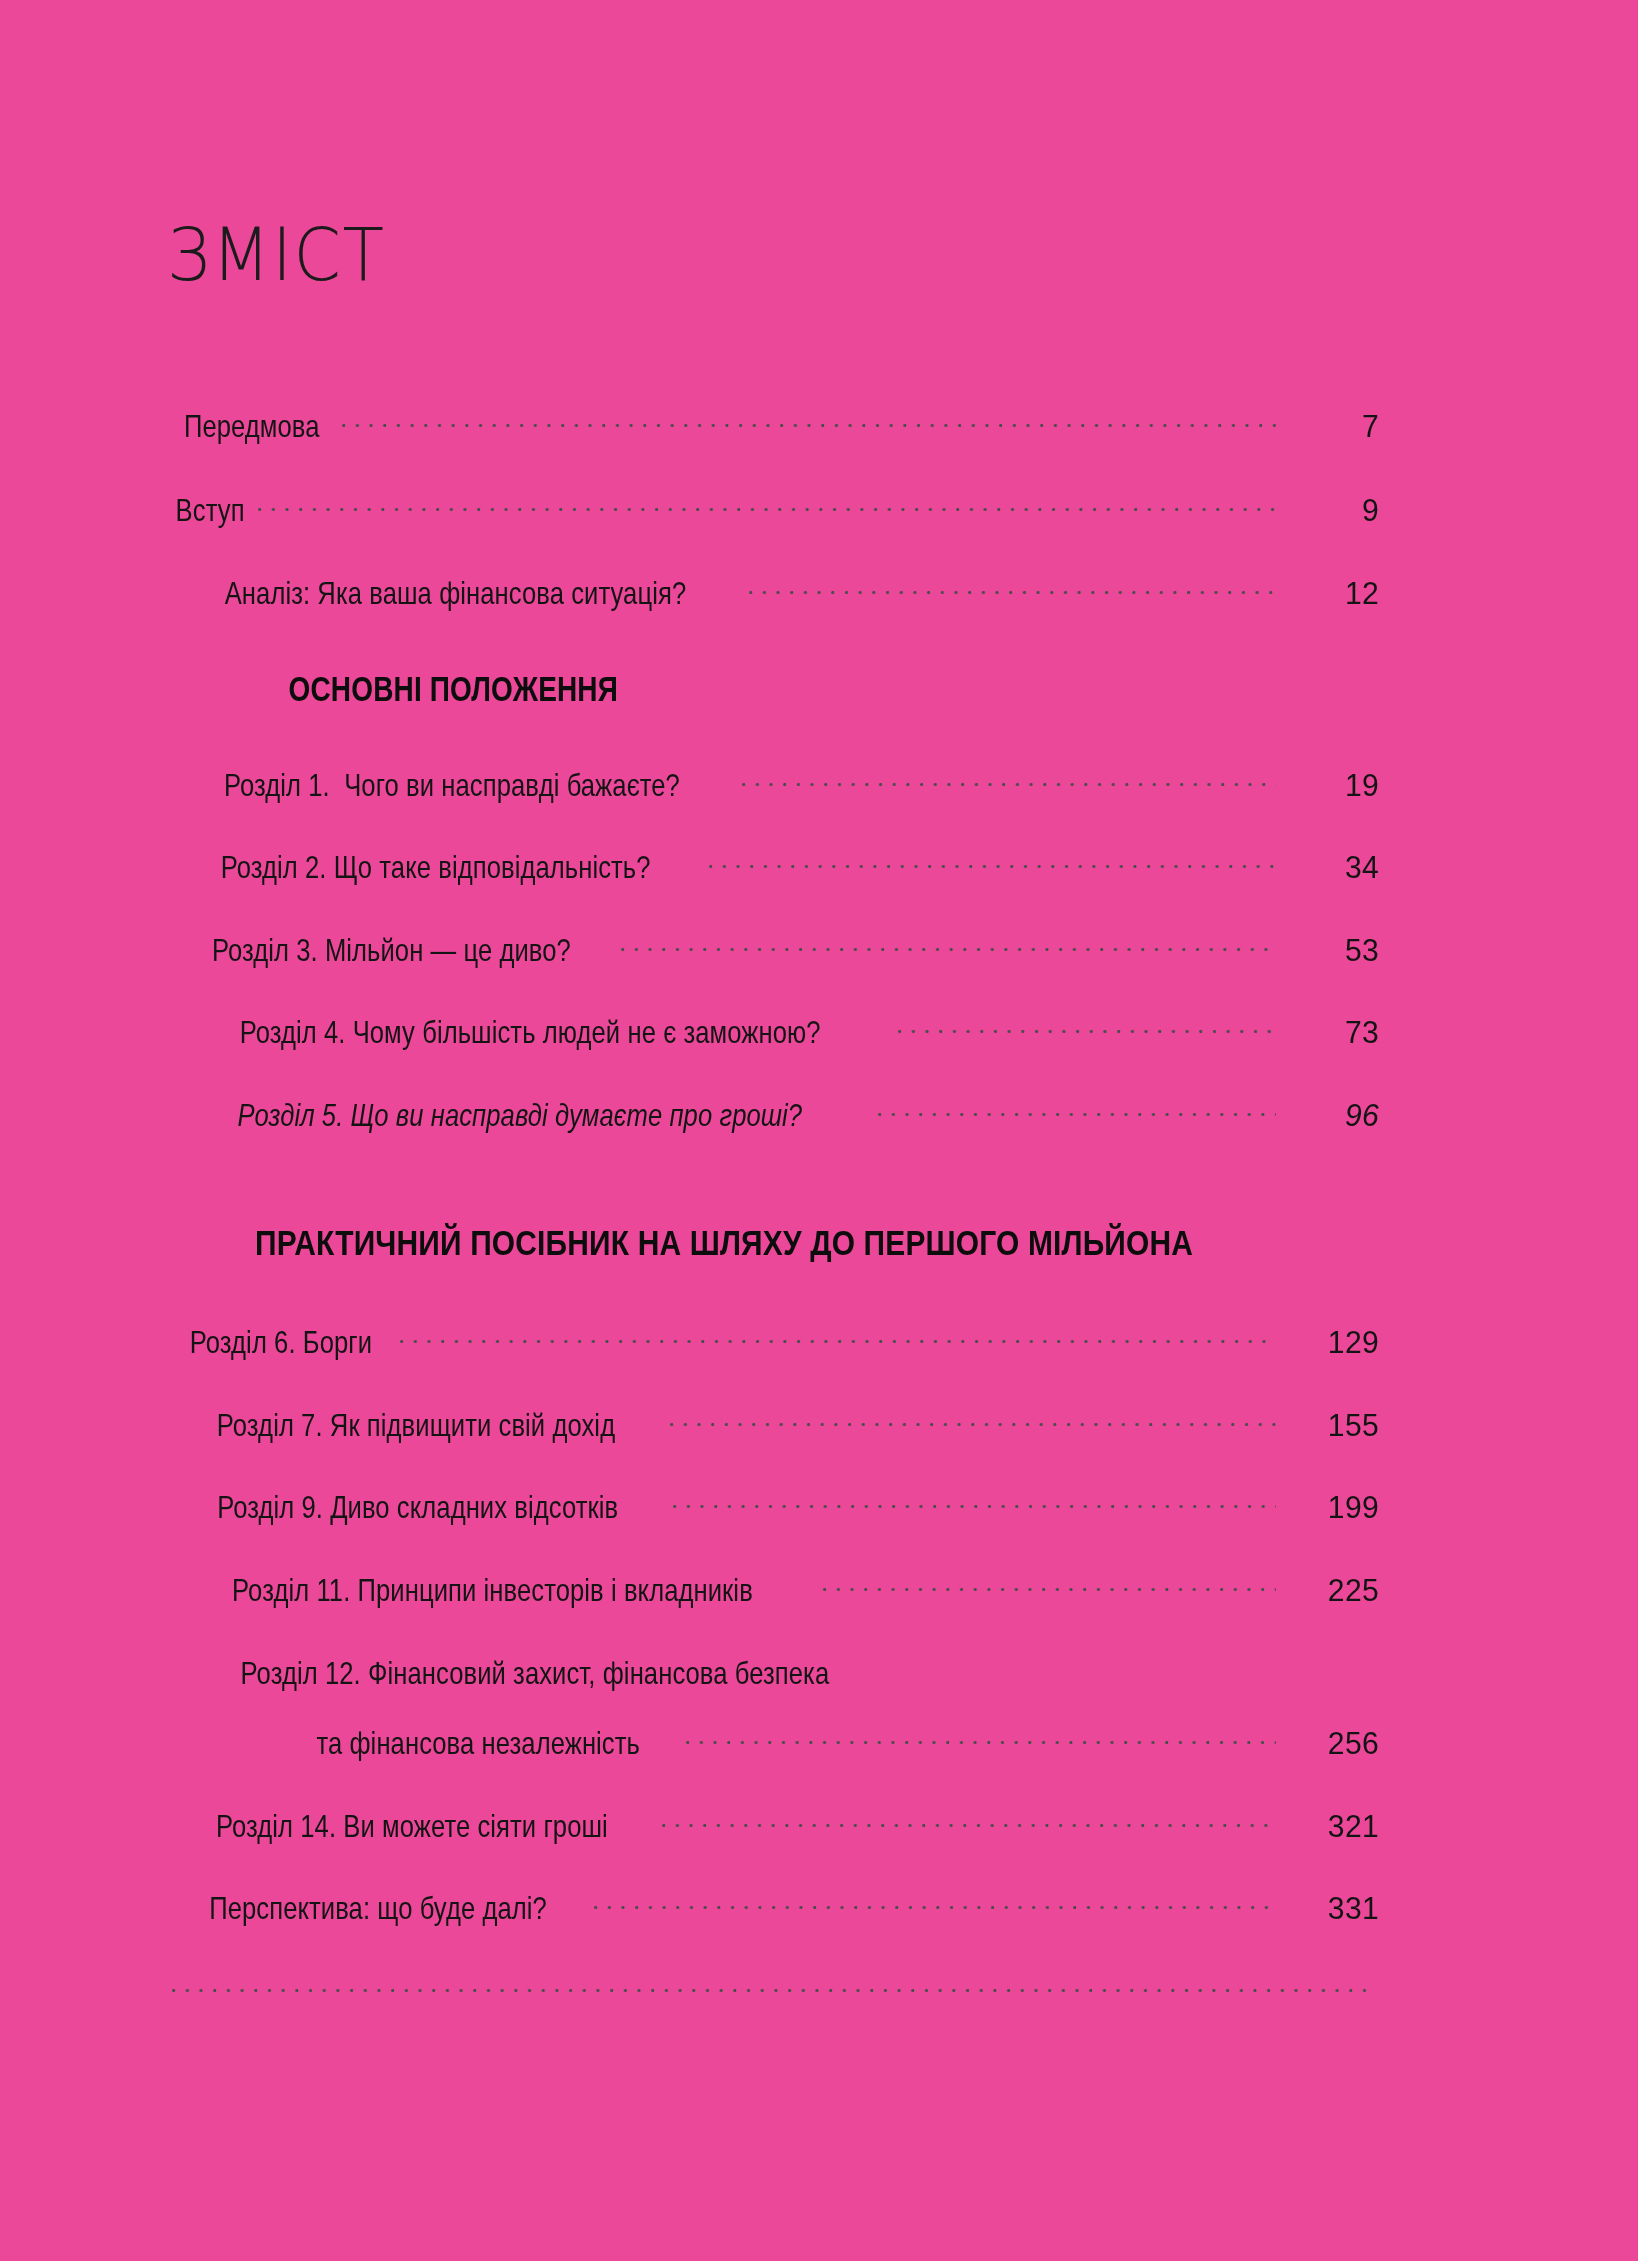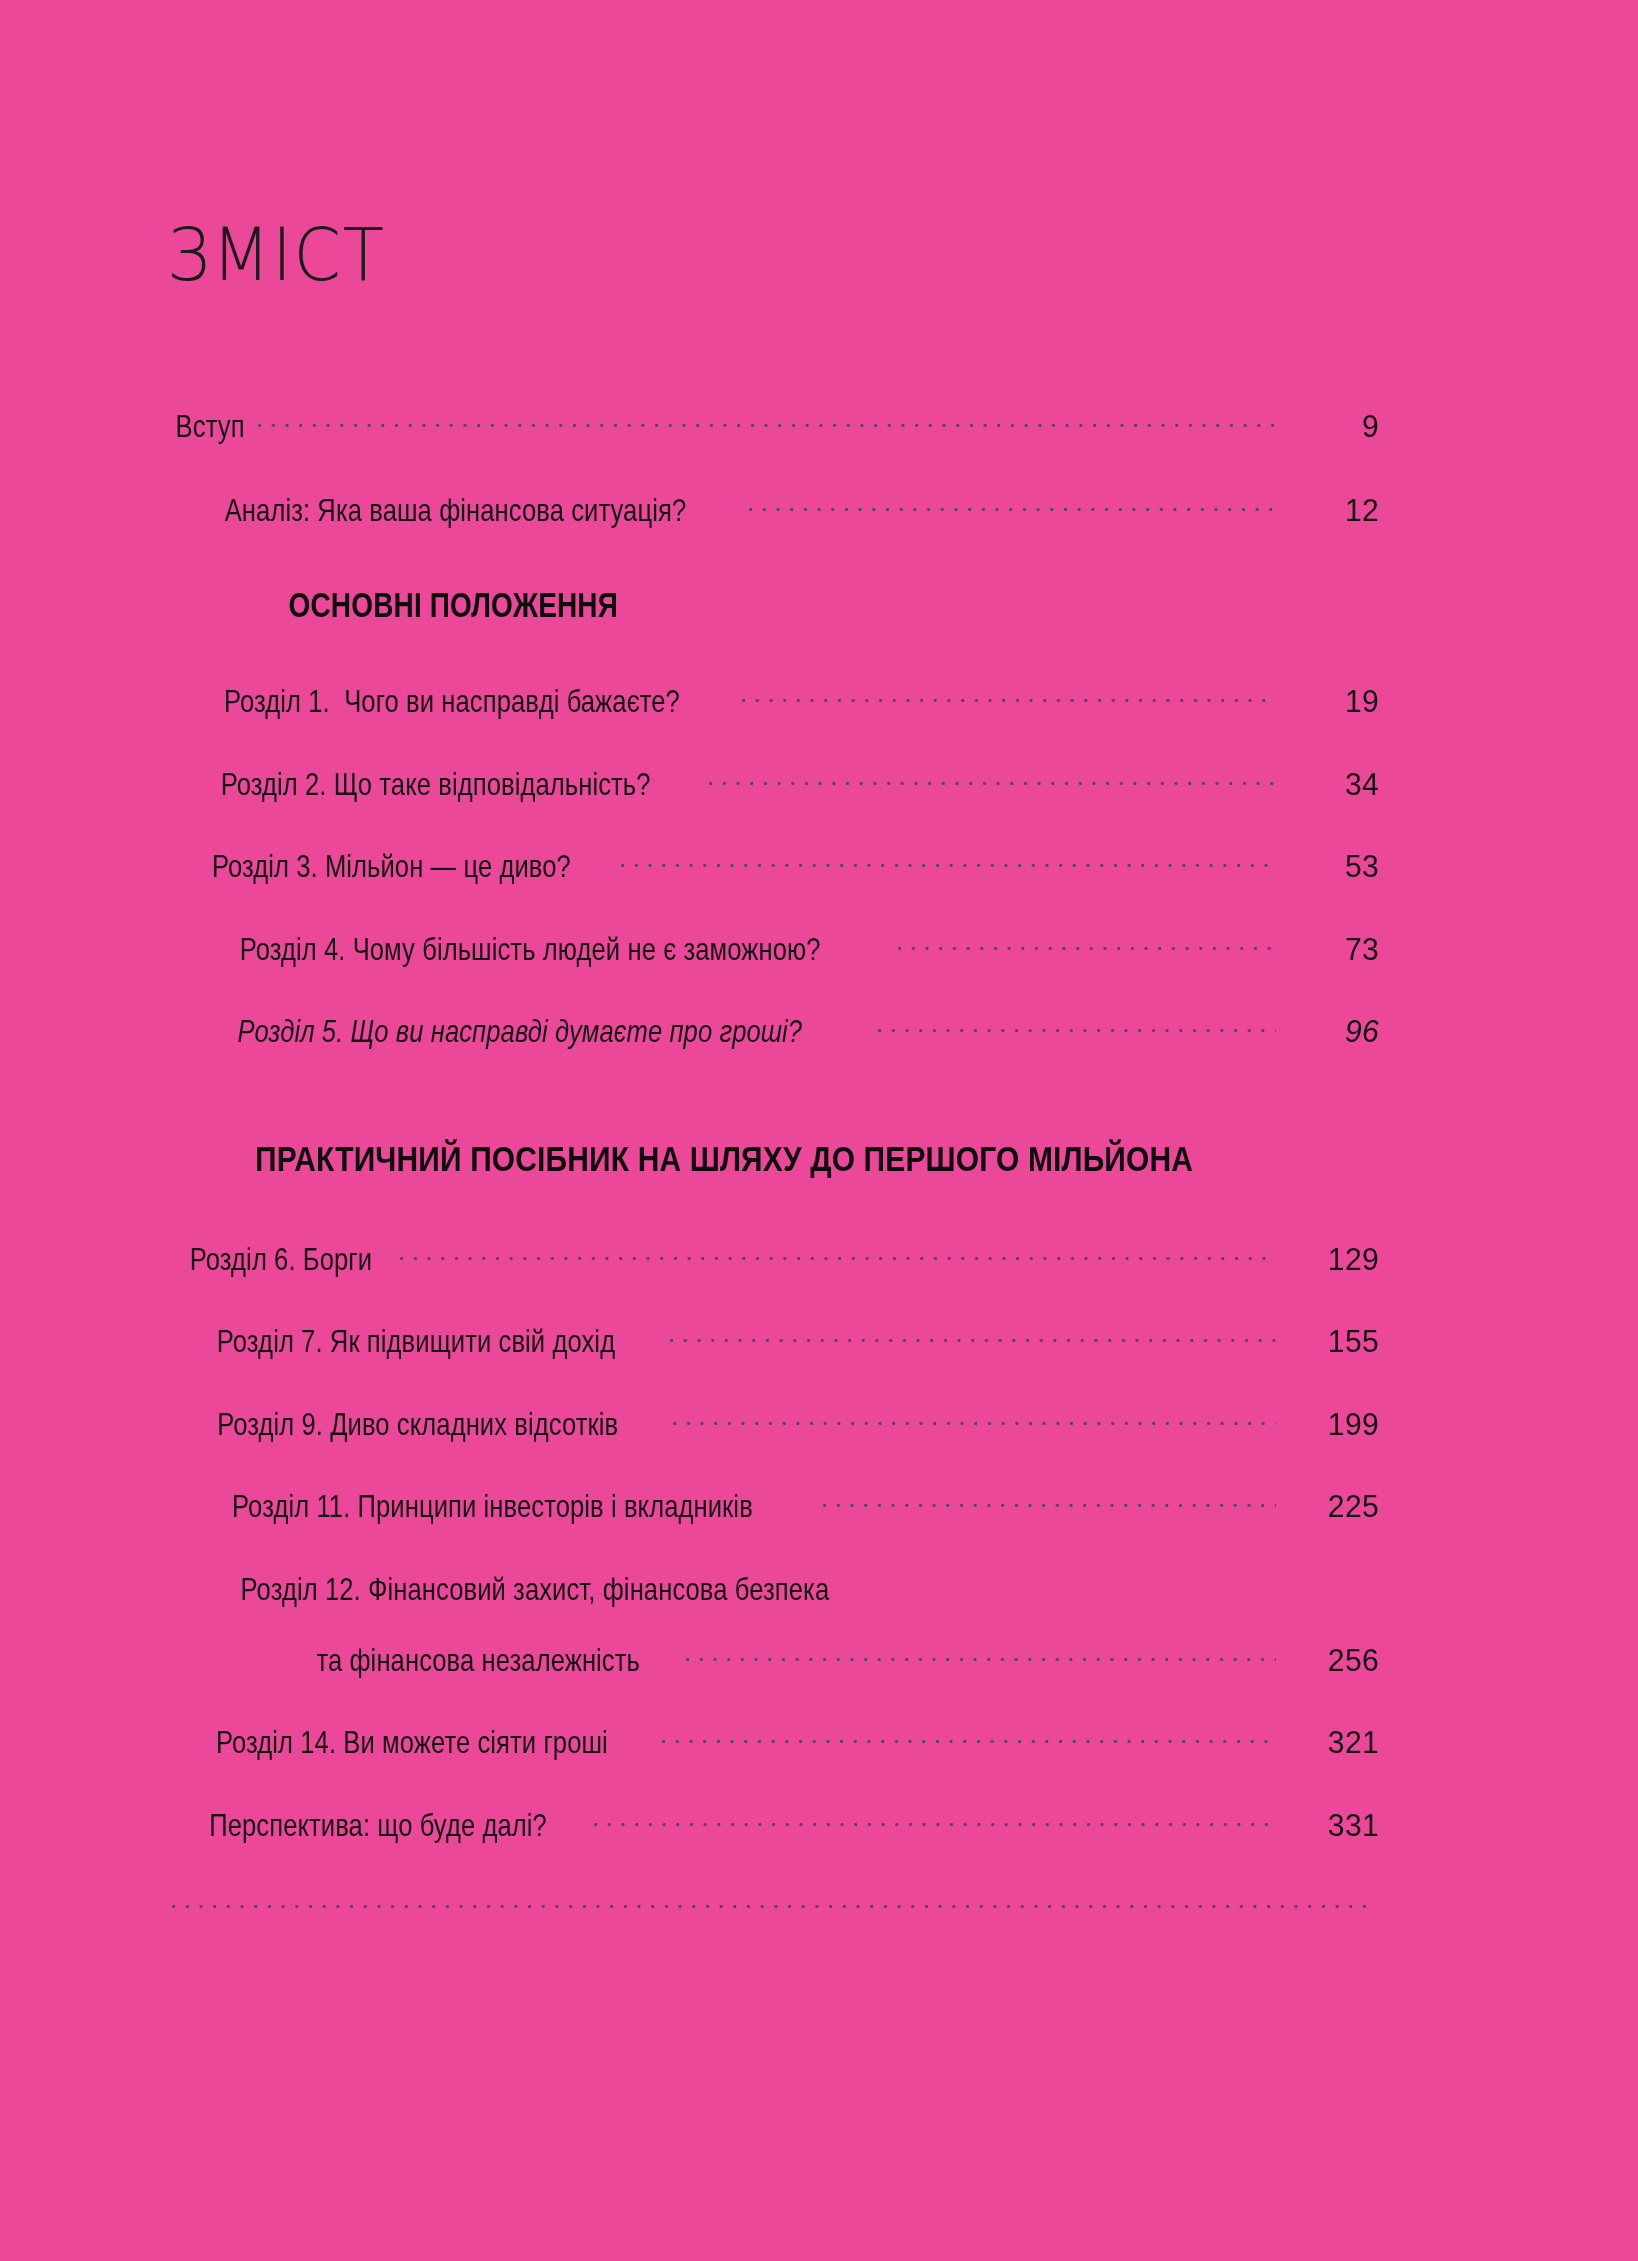--- a/index.html
+++ b/index.html
@@ -140,20 +140,25 @@
 </head>
 <body>
 
 <div class="page">
   <div class="content-frame">
 
     <h1 class="toc-title">ЗМІСТ</h1>
 
     <div class="front-group">
 
+      <div class="toc-row">
+        <span class="toc-label">Передмова</span>
+        <span class="toc-dots"></span>
+        <span class="toc-page">7</span>
+      </div>
 
       <div class="toc-row">
         <span class="toc-label">Вступ</span>
         <span class="toc-dots"></span>
         <span class="toc-page">9</span>
       </div>
 
       <div class="toc-row">
         <span class="toc-label">Аналіз: Яка ваша фінансова ситуація?</span>
         <span class="toc-dots"></span>

